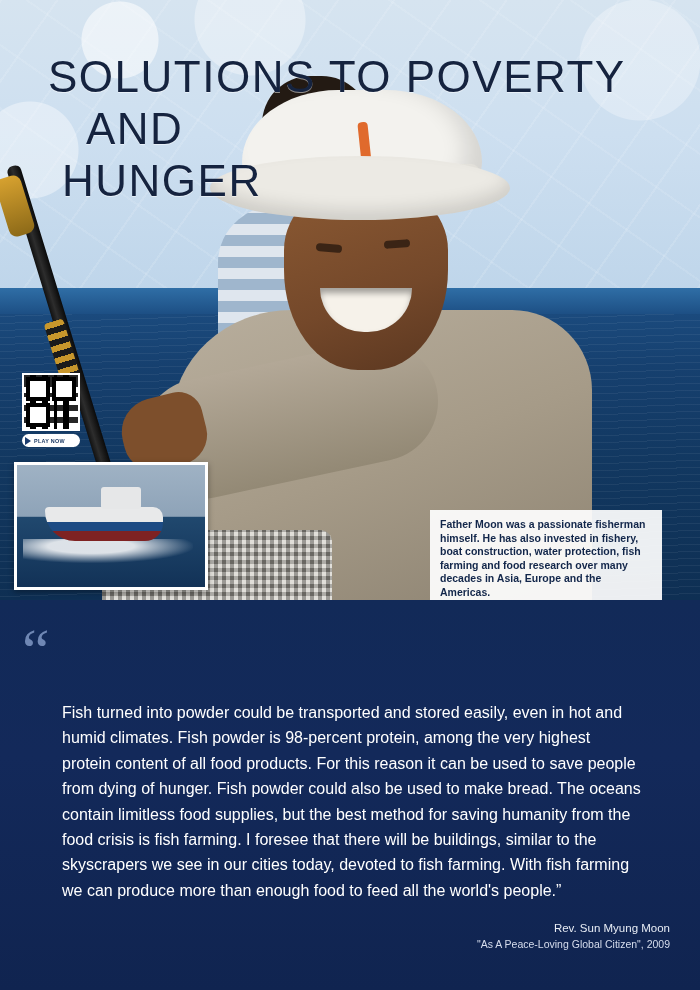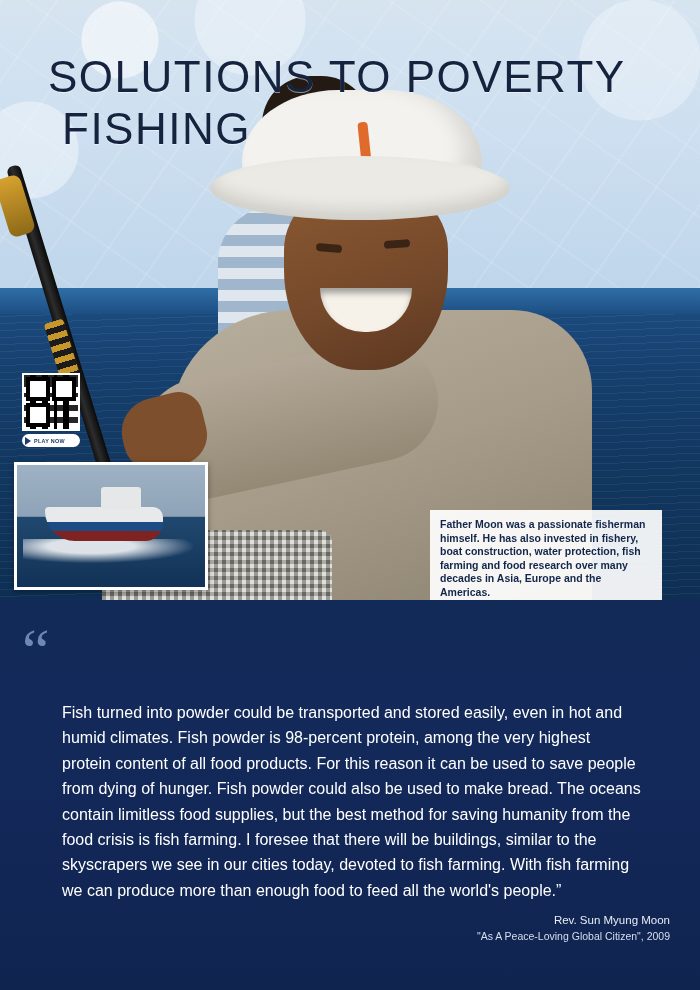--- a/index.html
+++ b/index.html
@@ -358,21 +358,21 @@
   .body-copy {
     position: absolute;
     left: 62px; top: 100px;
     width: 580px;
     font-size: 16px;
     line-height: 25.4px;
     color: #ffffff;
   }
   .attribution {
     position: absolute;
-    right: 30px; top: 312px;
+    right: 30px; top: 320px;
     text-align: right;
     font-size: 11.5px;
     line-height: 16px;
     color: #e7ecf5;
   }
   .attribution .src { font-size: 10.5px; color: #d6dded; }
 </style>
 </head>
 <body>
 
@@ -408,21 +408,22 @@
       </div>
       <div class="hat">
         <div class="hat-stripe"></div>
         <div class="hat-band"></div>
       </div>
       <div class="hat-brim"></div>
     </div>
 
     <h1 class="title">
       <span class="l1">SOLUTIONS TO POVERTY</span>
-      <span class="l3">FISHING</span>
+      <span class="l2">AND</span>
+      <span class="l3">HUNGER</span>
     </h1>
 
     <div class="qr-block">
       <div class="qr">
         <div class="qr-inner"></div>
         <div class="qr-eye tl"></div>
         <div class="qr-eye tr"></div>
         <div class="qr-eye bl"></div>
       </div>
       <div class="play-now">

